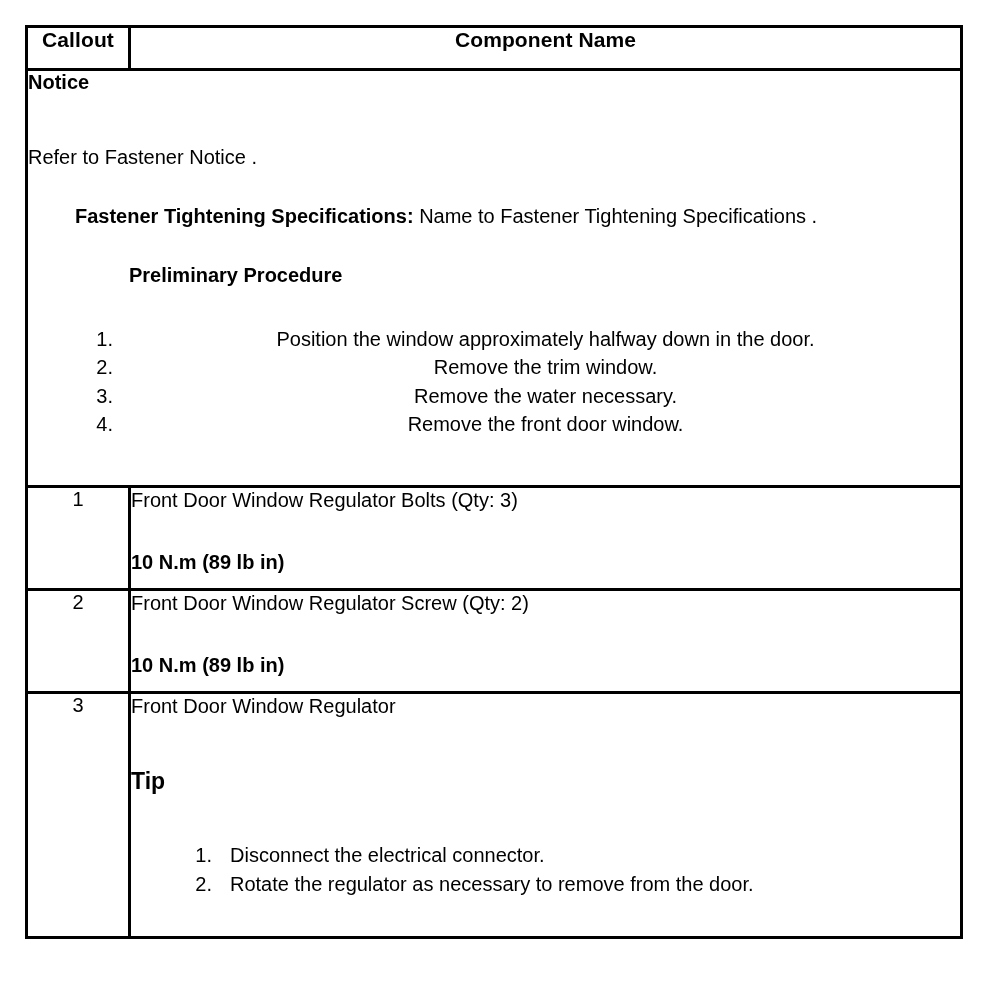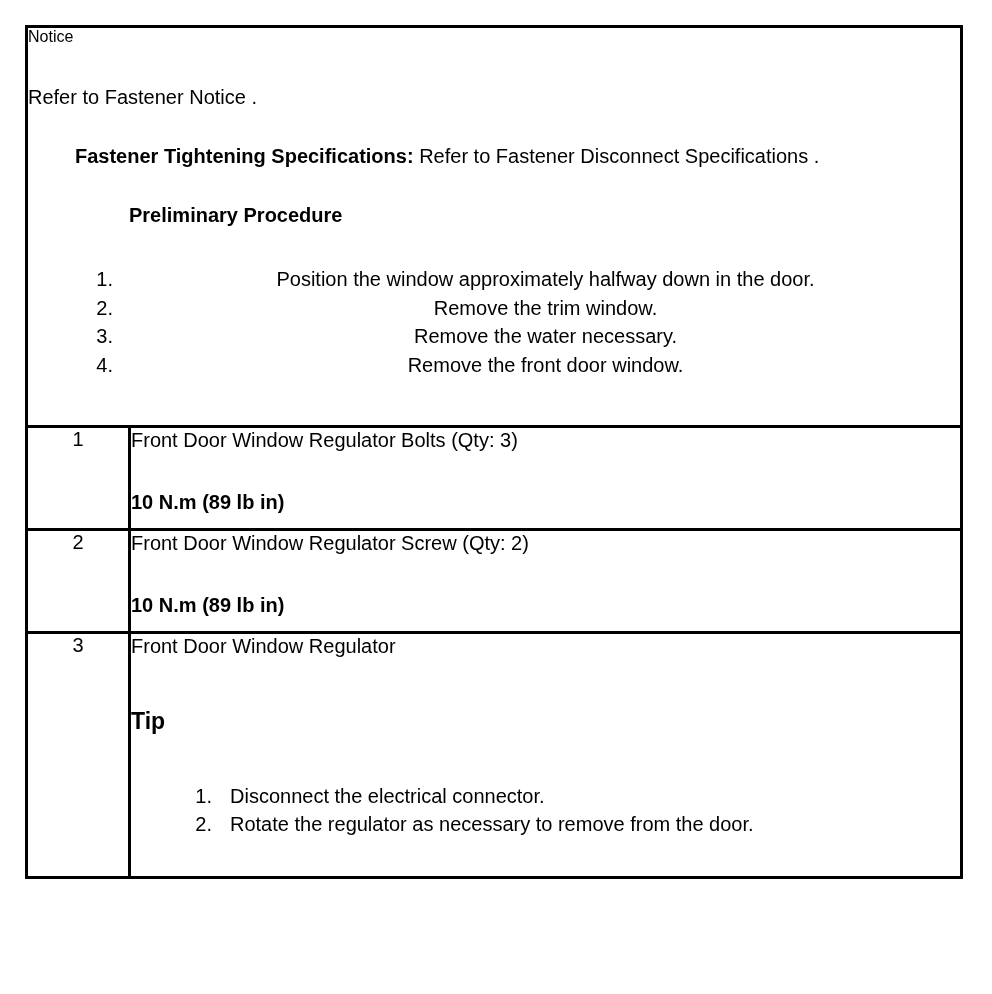--- a/index.html
+++ b/index.html
@@ -59,23 +59,23 @@
   .hdr-callout { font-size: 21px; }
   .hdr-name { font-size: 21px; }
 
   
   .notice-cell {
     padding: 8px 6px 14px 4px;
     font-size: 20px;
     line-height: 1.15;
   }
   .notice-title {
-    font-weight: normal;
-    font-size: 16px;
-    margin: 0 0 0 0;
+    font-weight: bold;
+    font-size: 20px;
+    margin: 0 0 12px 0;
     padding-bottom: 2px;
   }
   .spacer-38 { height: 38px; }
   .spacer-36 { height: 36px; }
   .spacer-46 { height: 46px; }
   .spacer-50 { height: 50px; }
 
   .notice-line {
     font-size: 20px;
     white-space: nowrap;
@@ -158,33 +158,37 @@
 
 <div class="page">
 
   <table class="doc-table">
     <colgroup>
       <col class="col-callout">
       <col class="col-name">
     </colgroup>
     <tbody>
 
+      <tr>
+        <th class="hdr-cell hdr-callout">Callout</th>
+        <th class="hdr-cell hdr-name">Component Name</th>
+      </tr>
 
       <tr>
         <td class="notice-cell" colspan="2">
 
           <div class="notice-title">Notice</div>
 
           <div class="spacer-38"></div>
 
           <div class="notice-line">Refer to Fastener Notice .</div>
 
           <div class="spacer-36"></div>
 
-          <div class="fastener-line"><span class="fastener-label">Fastener Tightening Specifications:</span><span> Refer to Fastener Disconnect Specifications .</span></div>
+          <div class="fastener-line"><span class="fastener-label">Fastener Tightening Specifications:</span><span> Name to Fastener Tightening Specifications .</span></div>
 
           <div class="spacer-36"></div>
 
           <div class="prelim-heading">Preliminary Procedure</div>
 
           <div class="spacer-38"></div>
 
           <ol class="num-list prelim-list">
             <li>
               <span class="li-num">1.</span>

